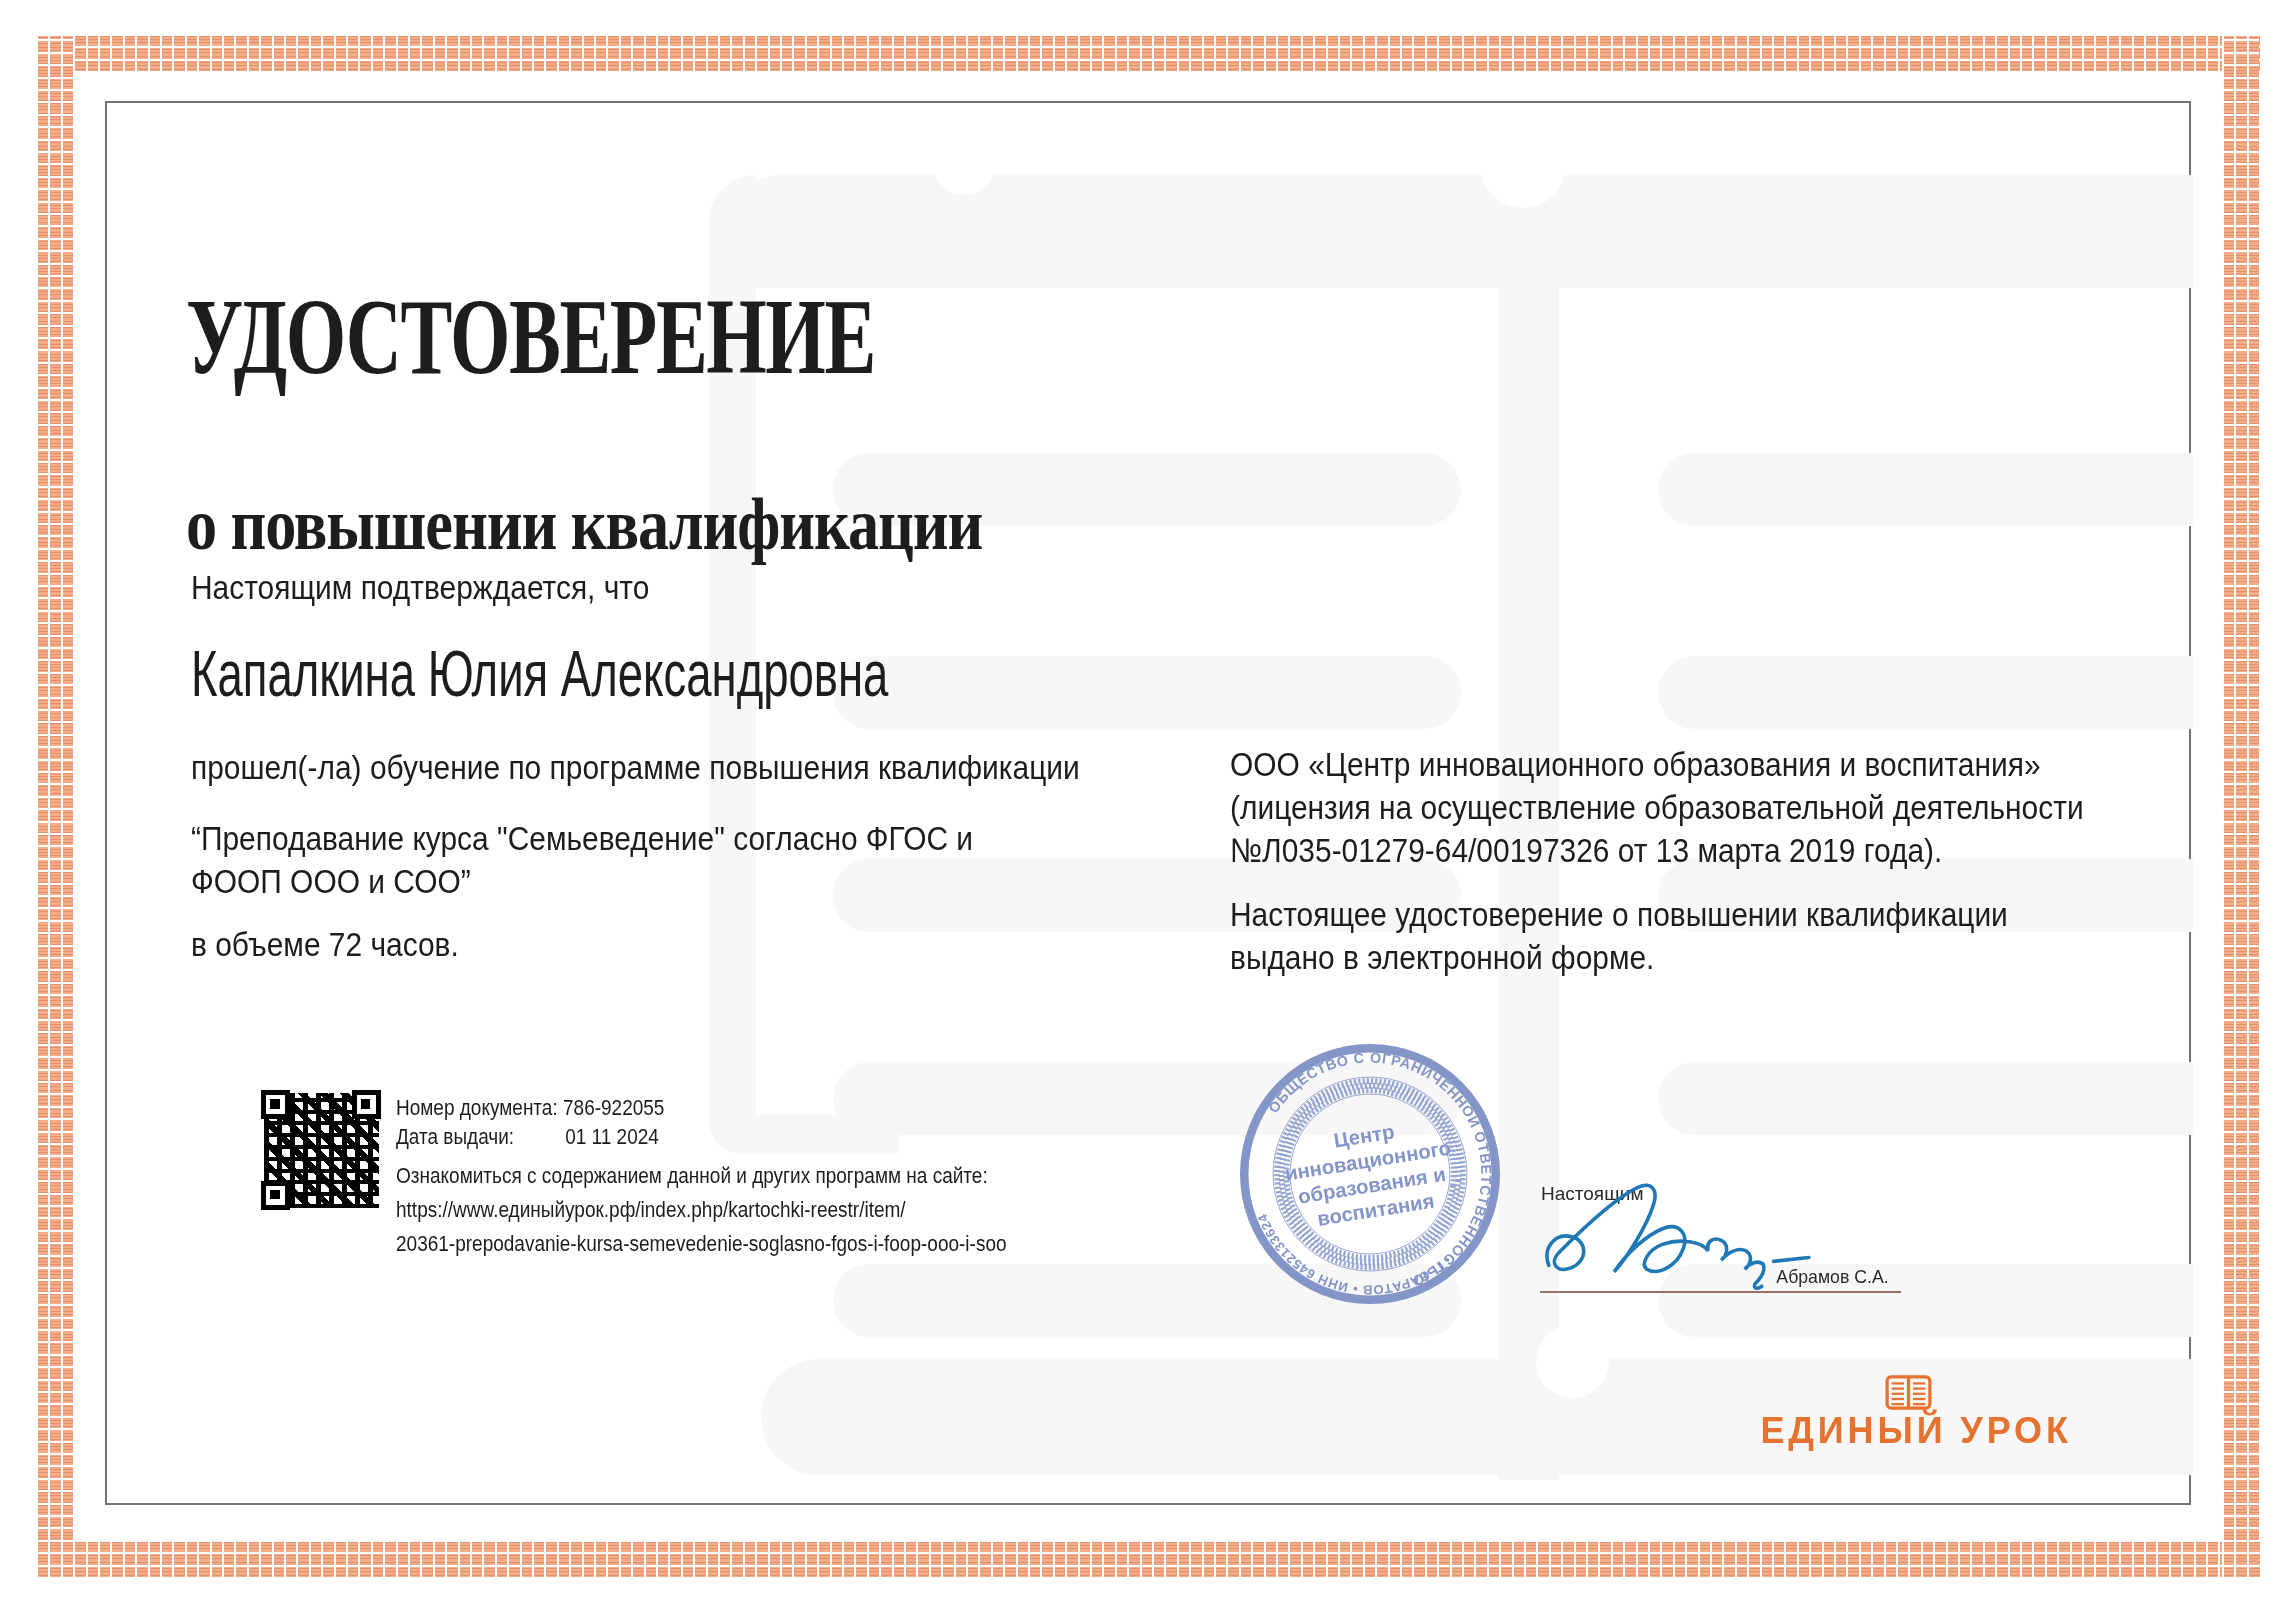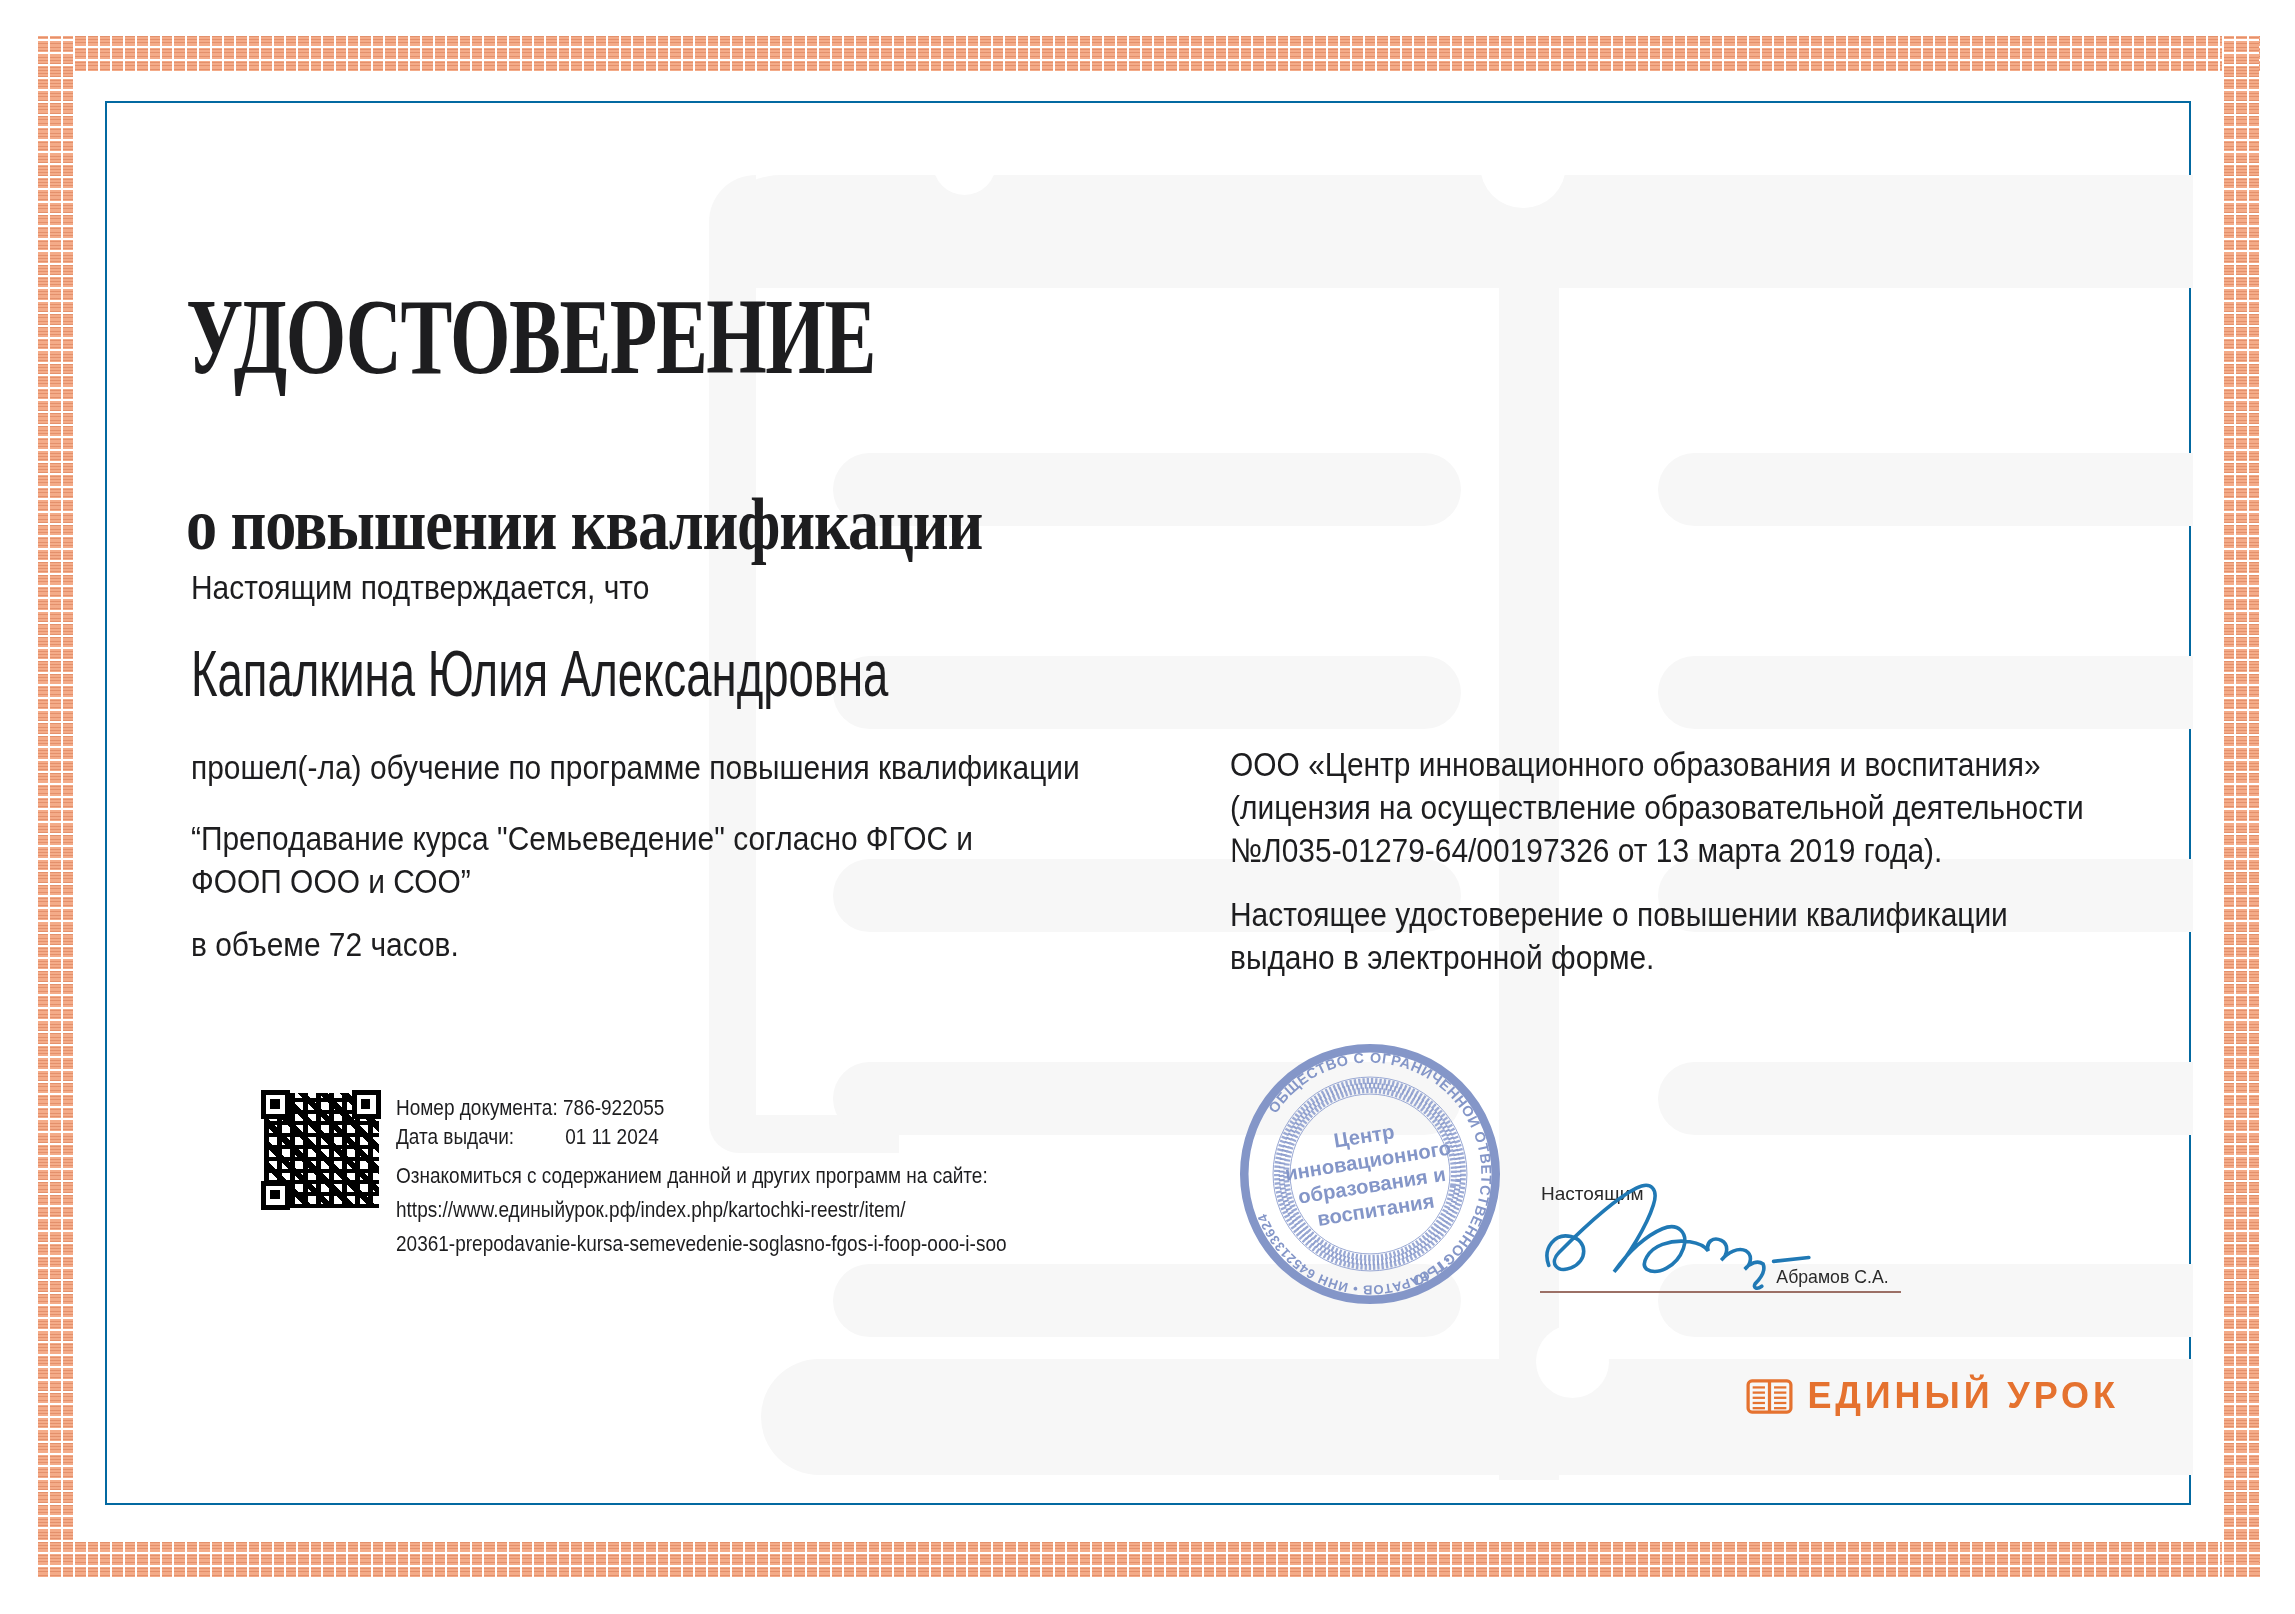--- a/index.html
+++ b/index.html
@@ -14,21 +14,21 @@
       repeating-linear-gradient(90deg,#ffffff 0 2px,rgba(255,255,255,0) 2px 12.4px),
       repeating-linear-gradient(0deg,#ffffff 0 2px,rgba(255,255,255,0) 2px 12.4px),
       repeating-linear-gradient(0deg,rgba(214,122,84,.55) 0 1px,rgba(0,0,0,0) 1px 3.3px);}
   .band-top{left:36px;top:36px;width:2224px;height:37px;}
   .band-bottom{left:36px;top:1542px;width:2224px;height:37px;}
   .band-left{left:36px;top:36px;width:37px;height:1543px;}
   .band-right{left:2222px;top:36px;width:37px;height:1543px;}
 
   
   .page{position:absolute;left:105px;top:101px;width:2086px;height:1404px;
-        background:#ffffff;border:2px solid #0369a1;box-sizing:border-box;}
+        background:#ffffff;border:2px solid #737373;box-sizing:border-box;}
 
   
   .wm{position:absolute;background:#f7f7f7;}
   .wm-notch{position:absolute;background:#ffffff;border-radius:50%;}
   .wm-top{left:602px;top:72px;width:1484px;height:113px;border-radius:72px 0 0 0;}
   .wm-leftedge{left:602px;top:72px;width:47px;height:978px;border-radius:72px 0 0 46px;}
   .wm-elbow{left:602px;top:1012px;width:190px;height:38px;border-radius:0 0 0 46px;}
   .wm-stem{left:1392px;top:185px;width:60px;height:1192px;}
   .wm-bottom{left:654px;top:1256px;width:1432px;height:116px;border-radius:72px 0 0 72px;}
   .bar-l{left:726px;width:628px;height:73px;border-radius:37px;}
@@ -63,21 +63,21 @@
           box-sizing:border-box;background:#fff;}
   .finder::after{content:"";position:absolute;left:3.9px;top:3.9px;width:9.8px;height:9.8px;background:#000;}
   .f-tl{left:3.9px;top:3.9px;} .f-tr{right:3.9px;top:3.9px;} .f-bl{left:3.9px;bottom:3.9px;}
 
   
   .stamp{position:absolute;left:1132px;top:940px;}
   .sig-svg{position:absolute;left:1430px;top:1076px;}
   .sig-line{position:absolute;left:1433px;top:1188px;width:361px;height:2px;background:#9c7066;}
   .director{left:1434px;top:1080px;font-size:19px;color:#2a2a2a;}
   .director-name{left:1656px;top:1164px;width:139px;text-align:center;font-size:17.7px;color:#2a2a2a;}
-  .logo{position:absolute;left:1639px;top:1272px;display:flex;align-items:center;}
+  .logo{position:absolute;left:1639px;top:1272px;display:flex;align-items:center;flex-direction:column;}
   .logo-text{margin-left:14.4px;font-size:36px;font-weight:bold;letter-spacing:3.9px;color:#e5722f;}
 </style>
 </head>
 <body>
 
 <div class="canvas">
 
   <div class="tile-band band-top"></div>
   <div class="tile-band band-bottom"></div>
   <div class="tile-band band-left"></div>

